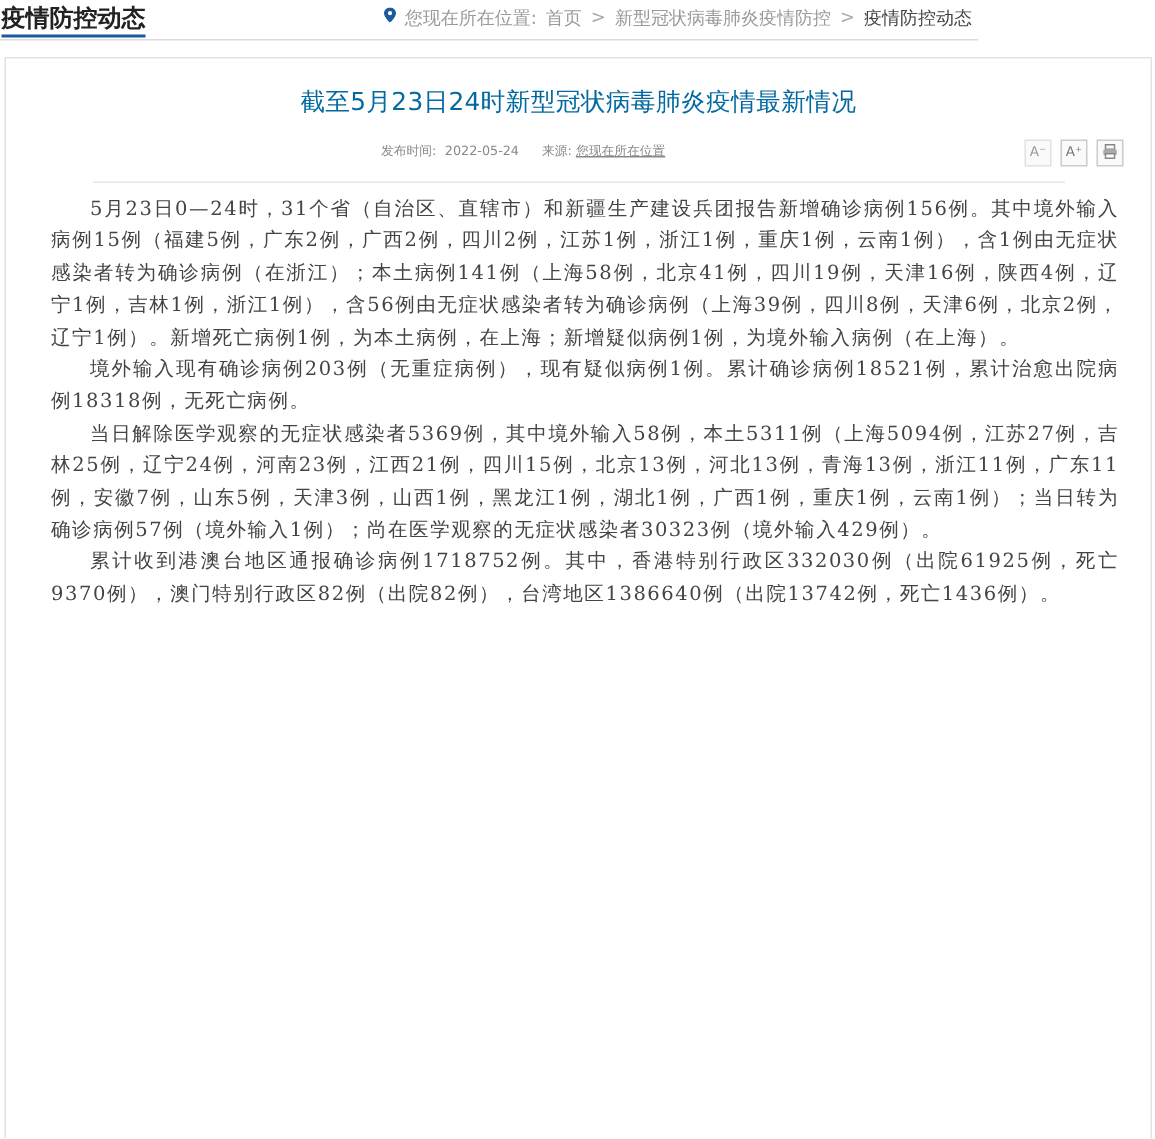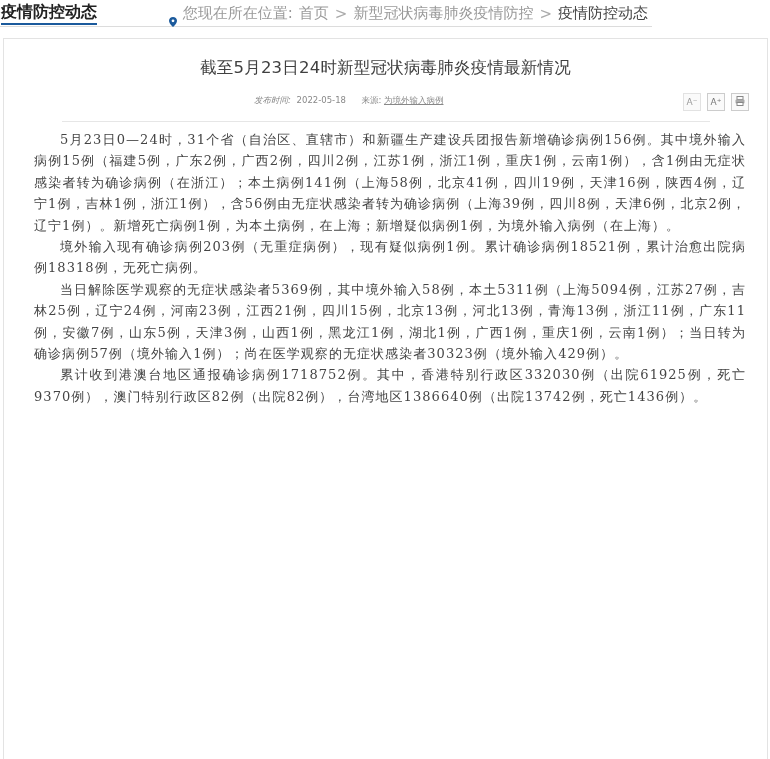--- a/index.html
+++ b/index.html
@@ -3,34 +3,34 @@
 <meta charset="utf-8">
 <style>
   html, body { margin: 0; padding: 0; background: #ffffff; }
   body { width: 770px; height: 759px; overflow: hidden; position: relative;
          font-family: "DejaVu Sans", "Liberation Sans", sans-serif; color: #333; }
 
   .topbar { position: absolute; left: 0; top: 0; width: 652px; height: 26px;
             border-bottom: 1px solid #dcdcdc; }
   .section-title { position: absolute; left: 1px; top: 2px; font-size: 16px; font-weight: bold;
                    color: #222; padding-bottom: 2px; border-bottom: 2px solid #1b5a9c; line-height: 19px; }
-  .breadcrumb { position: absolute; right: 4px; top: 4px; font-size: 15px; color: #9a9a9a;
-                display: flex; align-items: flex-end; gap: 6px; }
+  .breadcrumb { position: absolute; right: 4px; top: 4px; font-size: 12px; color: #9a9a9a;
+                display: flex; align-items: flex-start; gap: 6px; }
   .breadcrumb .pin { display: inline-block; width: 8px; height: 10px; }
   .breadcrumb .sep { color: #aaa; }
   .breadcrumb .current { color: #444; }
 
   .frame { position: absolute; left: 3px; top: 38px; width: 763px; height: 730px;
            border: 1px solid #e3e3e3; border-bottom: none; background: #fff; }
 
   .article-title { position: absolute; left: 0; top: 18px; width: 763px; text-align: center;
-                   font-size: 16.5px; color: #404040; letter-spacing: 0.2px; }
+                   font-size: 16.5px; color: #0369a1; letter-spacing: 0.2px; }
 
   .meta { position: absolute; left: 250px; top: 56px; font-size: 8.5px; color: #888; }
-  .meta .label { margin-right: 3px; font-style: italic; }
+  .meta .label { margin-right: 3px; }
   .meta .gap { display: inline-block; width: 10px; }
   .meta .source { text-decoration: underline; color: #888; }
 
   .tools { position: absolute; right: 18px; top: 54px; display: flex; gap: 6px; }
   .tool { width: 16px; height: 16px; border: 1px solid #e2e2e2; background: #fafafa;
           display: flex; align-items: center; justify-content: center; font-size: 9px; color: #999; }
   .tool.active { color: #777; border-color: #ccc; }
 
   .divider { position: absolute; left: 58px; top: 82px; width: 648px; height: 0;
              border-top: 1px solid #e6e6e6; }
@@ -58,24 +58,24 @@
     <span class="sep">&gt;</span>
     <a class="current">疫情防控动态</a>
   </div>
 </div>
 
 <div class="frame">
   <div class="article-title">截至5月23日24时新型冠状病毒肺炎疫情最新情况</div>
 
   <div class="meta">
     <span class="label">发布时间:</span>
-    <span>2022-05-18</span>
+    <span>2022-05-24</span>
     <span class="gap"></span>
     <span>来源:</span>
-    <a class="source">为境外输入病例</a>
+    <a class="source">您现在所在位置</a>
   </div>
 
   <div class="tools">
     <div class="tool">
       <span>A⁻</span>
     </div>
     <div class="tool active">
       <span>A⁺</span>
     </div>
     <div class="tool active">

